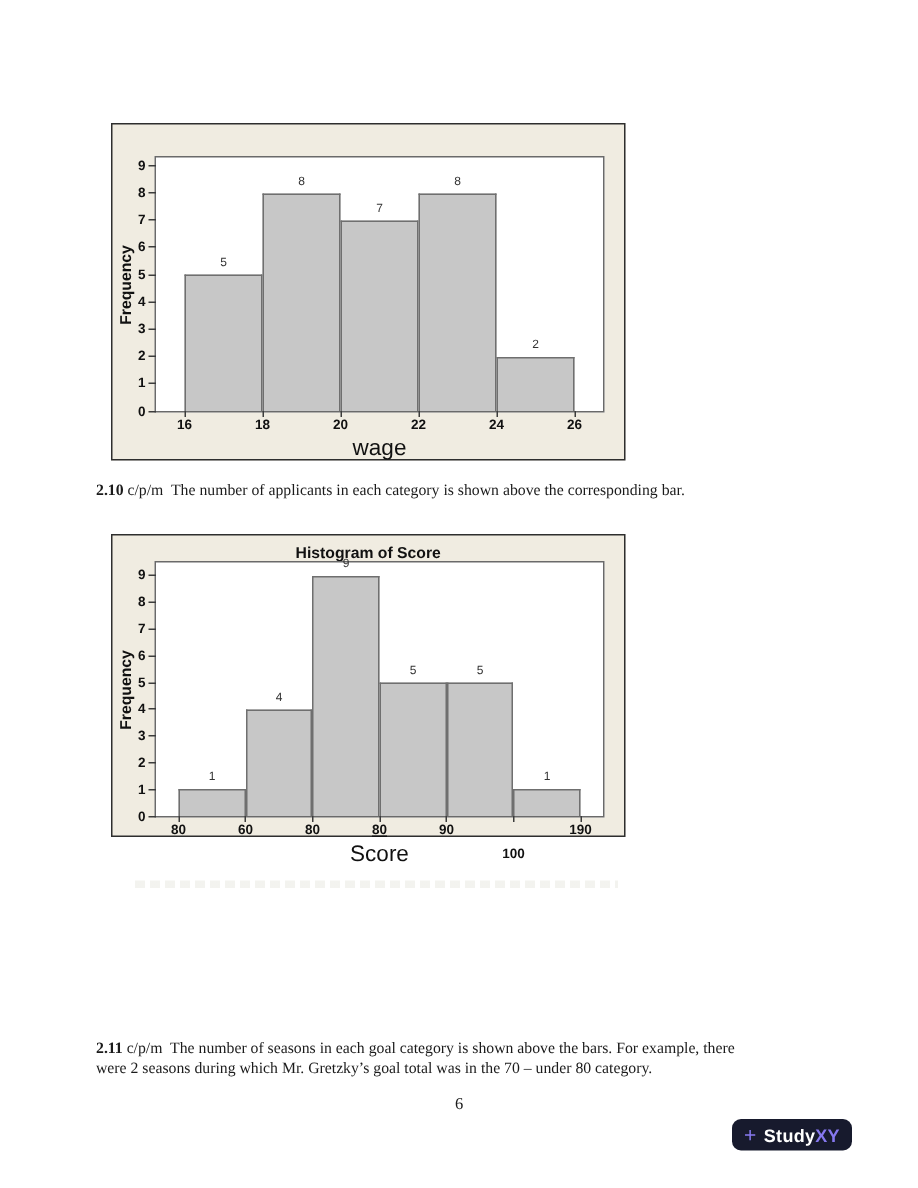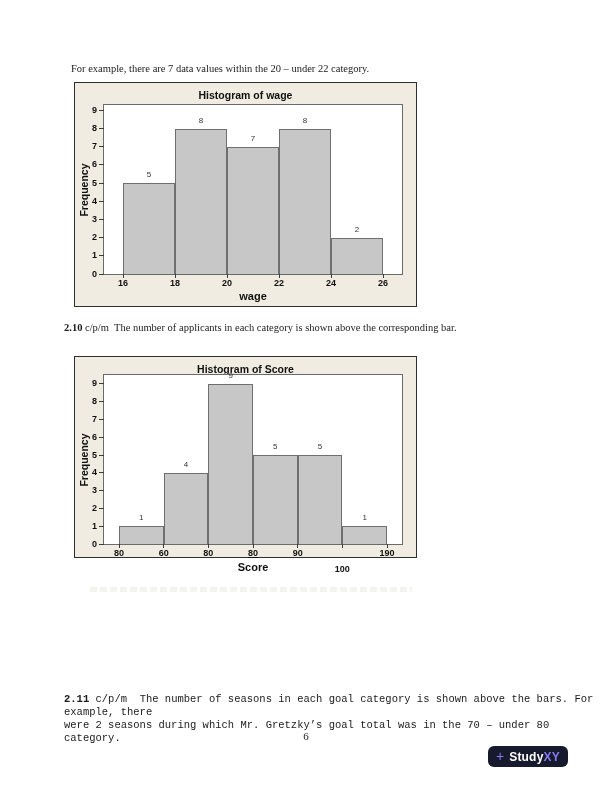--- a/index.html
+++ b/index.html
@@ -1,21 +1,21 @@
 <!DOCTYPE html>
 <html><head>
 <meta charset="utf-8">
 <style>
   html,body{margin:0;padding:0;background:#fff;}
   .page{position:relative;width:612px;height:792px;background:#ffffff;overflow:hidden;
         font-family:"Liberation Serif",serif;color:#1b1b1b;}
   .para{position:absolute;font-size:10.5px;line-height:13px;white-space:pre-wrap;margin:0;}
   .intro{left:71px;top:62px;}
   .p210{left:64px;top:321px;}
-  .p211{left:64px;top:693px;font-family:Liberation Mono, monospace;}
+  .p211{left:64px;top:693px;}
   .para b{font-weight:700;}
 
   
   .chart-box{position:absolute;left:74px;width:343px;background:#f0ece1;
              border:1px solid #2e2e2e;box-sizing:border-box;
              font-family:"Liberation Sans",sans-serif;}
   .c1{top:82px;height:225px;}
   .c2{top:356px;height:202px;}
   .chart-title{position:absolute;left:0;right:0;top:6px;text-align:center;
                font-size:10.5px;font-weight:700;color:#111;}
@@ -32,21 +32,21 @@
              font-size:8px;color:#333;line-height:8px;}
   .xtick-mark{position:absolute;top:100%;width:1px;height:4px;background:#3c3c3c;}
   .xtick-label{position:absolute;top:calc(100% + 5px);transform:translateX(-50%);
                font-size:9px;font-weight:700;color:#101010;line-height:9px;}
   .ytick-mark{position:absolute;right:100%;width:5px;height:1px;background:#3c3c3c;}
   .ytick-label{position:absolute;right:calc(100% + 7px);width:14px;text-align:right;
                font-size:9px;font-weight:700;color:#101010;line-height:9px;}
   .axis-label-y{position:absolute;top:50%;left:-20px;transform:translate(-50%,-50%) rotate(-90deg);
                 font-size:10.5px;font-weight:700;color:#111;white-space:nowrap;}
   .axis-label-x{position:absolute;left:50%;transform:translateX(-50%);
-                font-size:11px;font-weight:700;color:#111;white-space:nowrap;}
+                font-size:15px;font-weight:400;color:#111;white-space:nowrap;}
   .c1 .axis-label-x{top:calc(100% + 16px);}
   .c2 .axis-label-x{top:calc(100% + 17px);}
 
   
   .ghost{position:absolute;left:90px;top:587px;width:322px;height:5px;opacity:.55;
          background:repeating-linear-gradient(90deg,#e9e9e2 0 7px,#ffffff 7px 10px);}
 
   .page-num{position:absolute;left:0;right:0;top:730px;text-align:center;
             font-size:11px;color:#1b1b1b;}
 
@@ -57,24 +57,22 @@
   .badge .plus{color:#8678ef;font-size:14px;font-weight:400;line-height:14px;margin-top:-1px;}
   .badge .brand{font-size:12px;font-weight:700;letter-spacing:.2px;line-height:12px;}
   .badge .study{color:#ffffff;}
   .badge .xy{color:#8678ef;}
 </style>
 </head>
 <body>
 
 <div class="page">
 
-  <p class="para intro"><span>For example, there are 7 data values within the 20 – under 22 category.</span></p>
 
   <div class="chart-box c1">
-    <div class="chart-title">Histogram of wage</div>
     <div class="plot">
       <div class="axis-label-y">Frequency</div>
       <div class="axis-label-x">wage</div>
       <div class="bar-field">
           <div class="bar" style="left: 0%; width: 20%; height: 53.7634%;"></div>
           <div class="bar-label" style="left: 10%; bottom: calc(53.7634% + 4px);">5</div>
           <div class="bar" style="left: 20%; width: 20%; height: 86.0215%;"></div>
           <div class="bar-label" style="left: 30%; bottom: calc(86.0215% + 4px);">8</div>
           <div class="bar" style="left: 40%; width: 20%; height: 75.2688%;"></div>
           <div class="bar-label" style="left: 50%; bottom: calc(75.2688% + 4px);">7</div>

